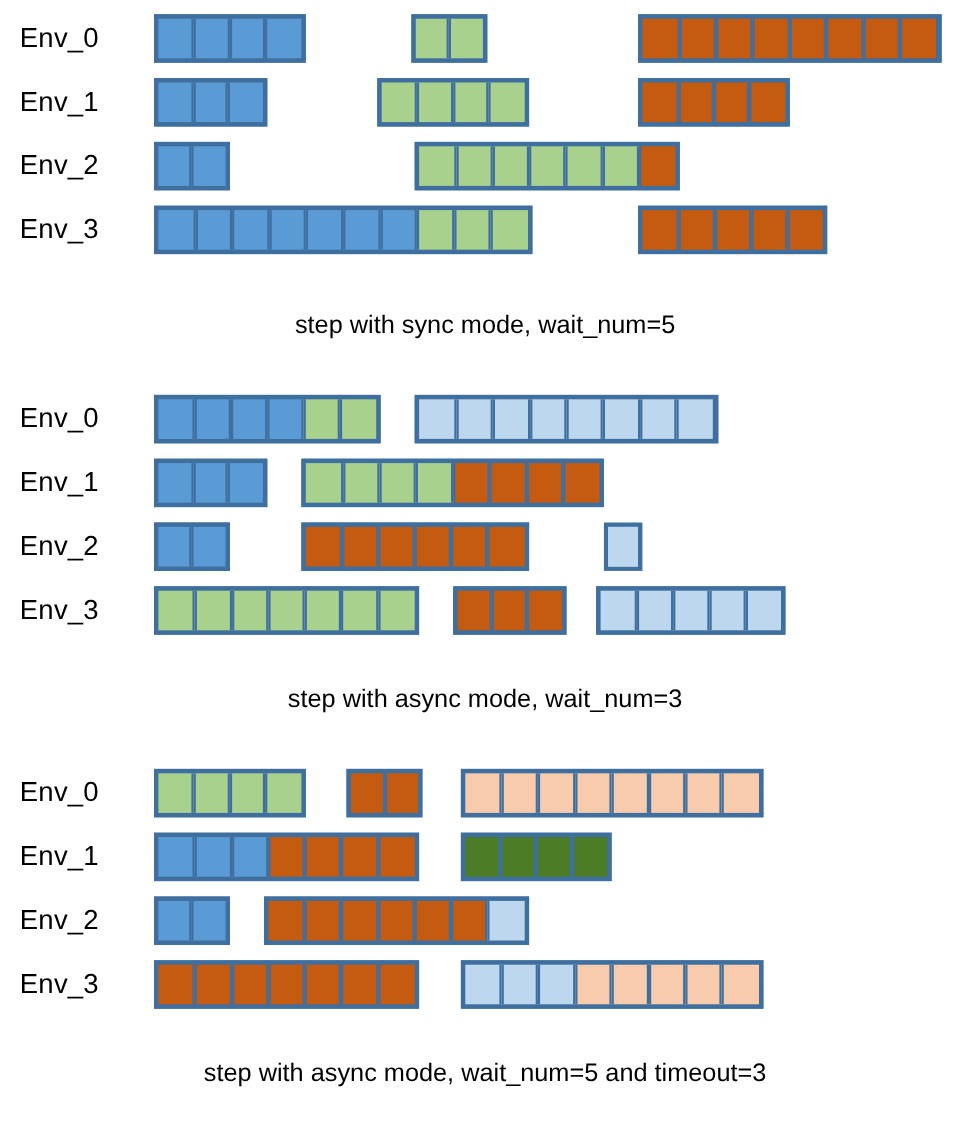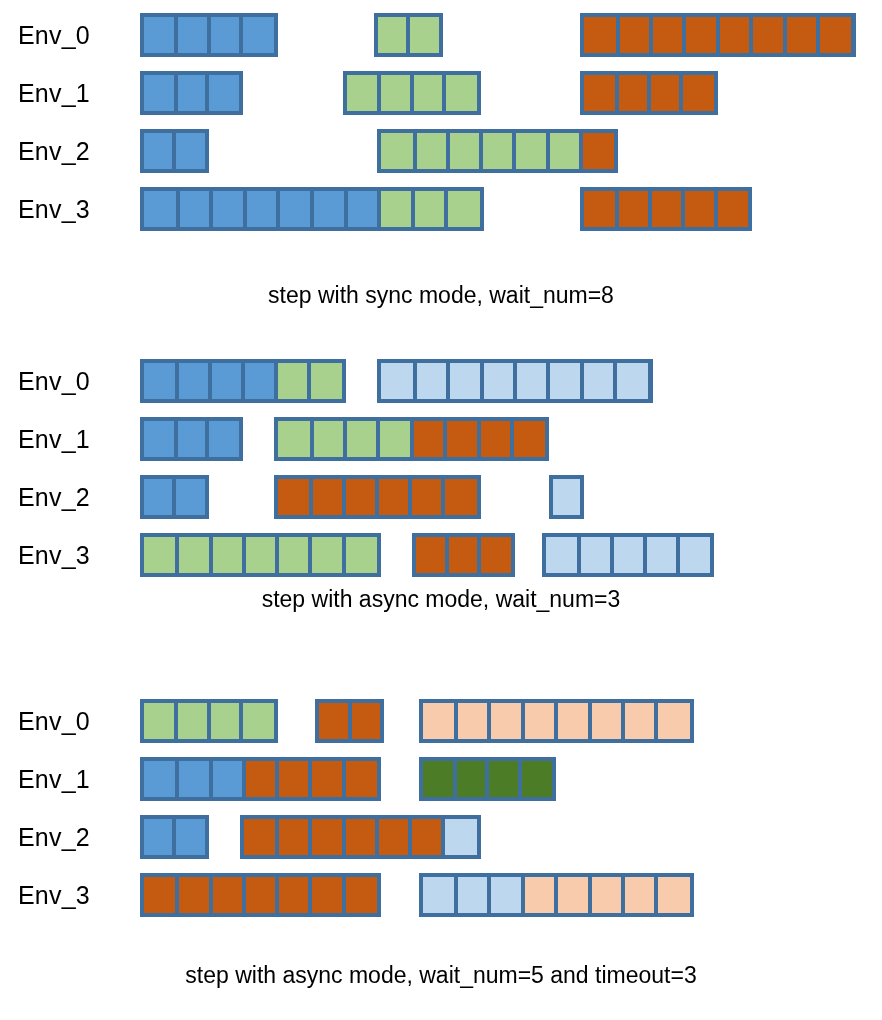--- a/index.html
+++ b/index.html
@@ -173,21 +173,21 @@
             <div class="block" style="left: 580.32px; width: 172px;">
               <div class="cell c-orange" style="width: 20%;"></div>
               <div class="cell c-orange" style="width: 20%;"></div>
               <div class="cell c-orange" style="width: 20%;"></div>
               <div class="cell c-orange" style="width: 20%;"></div>
               <div class="cell c-orange" style="width: 20%;"></div>
             </div>
           </div>
         </div>
       </div>
-      <div class="caption" style="top: 282px;">step with sync mode, wait_num=8</div>
+      <div class="caption" style="top: 282px;">step with sync mode, wait_num=5</div>
       <div class="section" style="top: 352px;">
         <div class="row" style="height: 58px;">
           <div class="row-label">Env_0</div>
           <div class="track">
             <div class="block" style="left: 140px; width: 206.4px;">
               <div class="cell c-blue" style="width: 16.6667%;"></div>
               <div class="cell c-blue" style="width: 16.6667%;"></div>
               <div class="cell c-blue" style="width: 16.6667%;"></div>
               <div class="cell c-blue" style="width: 16.6667%;"></div>
               <div class="cell c-green" style="width: 16.6667%;"></div>
@@ -265,21 +265,21 @@
             <div class="block" style="left: 542.48px; width: 172px;">
               <div class="cell c-lblue" style="width: 20%;"></div>
               <div class="cell c-lblue" style="width: 20%;"></div>
               <div class="cell c-lblue" style="width: 20%;"></div>
               <div class="cell c-lblue" style="width: 20%;"></div>
               <div class="cell c-lblue" style="width: 20%;"></div>
             </div>
           </div>
         </div>
       </div>
-      <div class="caption" style="top: 586px;">step with async mode, wait_num=3</div>
+      <div class="caption" style="top: 622px;">step with async mode, wait_num=3</div>
       <div class="section" style="top: 692px;">
         <div class="row" style="height: 58px;">
           <div class="row-label">Env_0</div>
           <div class="track">
             <div class="block" style="left: 140px; width: 137.6px;">
               <div class="cell c-green" style="width: 25%;"></div>
               <div class="cell c-green" style="width: 25%;"></div>
               <div class="cell c-green" style="width: 25%;"></div>
               <div class="cell c-green" style="width: 25%;"></div>
             </div>

